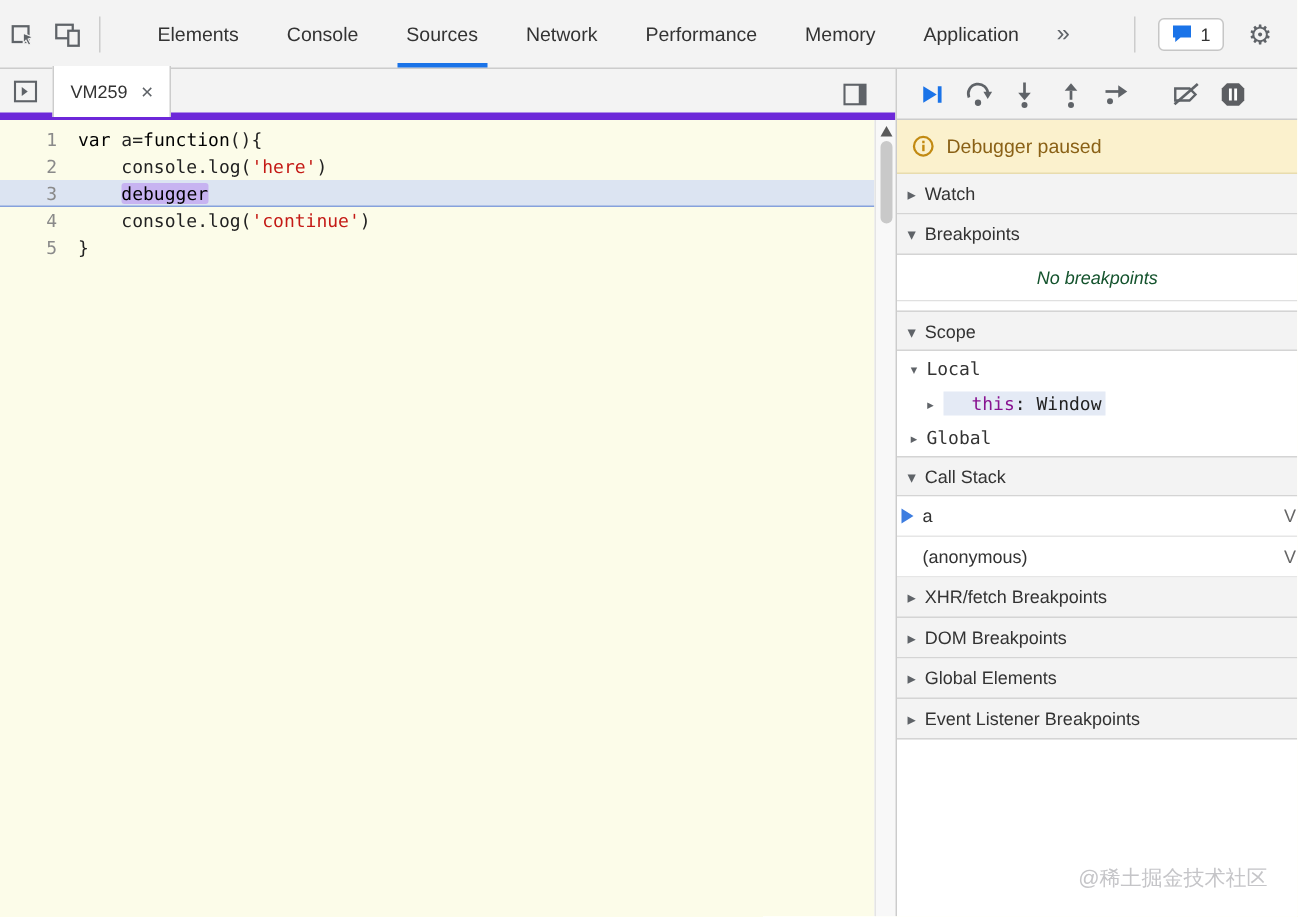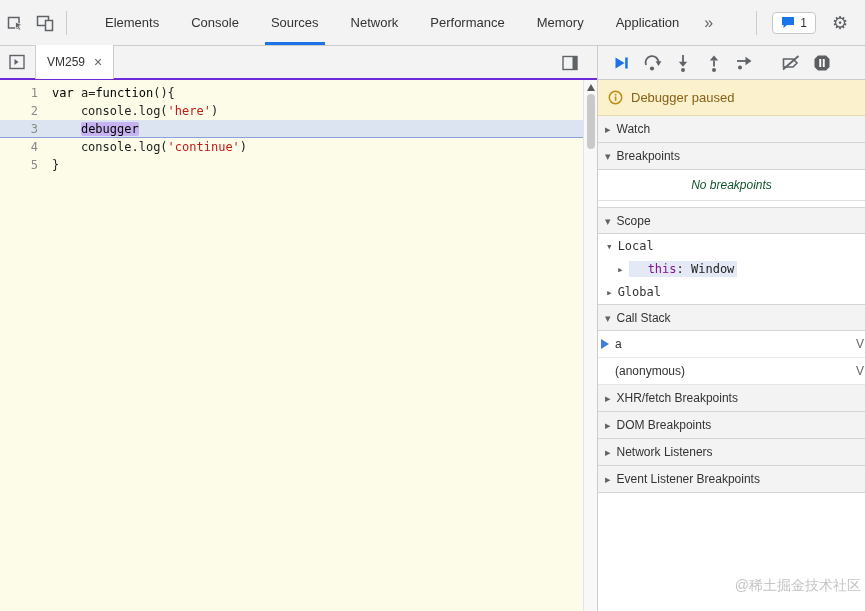--- a/index.html
+++ b/index.html
@@ -14,21 +14,21 @@
   .tabs{display:flex;height:100%;margin-left:16px;}
   .tab{display:flex;align-items:center;padding:0 16px;height:100%;position:relative;color:#333;font-size:13px;cursor:pointer;white-space:nowrap;}
   .tab.active::after{content:"";position:absolute;left:10px;right:10px;bottom:0;height:3px;background:#1a73e8;}
   .tab.more{font-size:16px;color:#5f6368;padding:0 9px;}
   .row1-right{margin-left:auto;display:flex;align-items:center;padding-right:10px;}
   .console-badge{display:flex;align-items:center;gap:5px;border:1px solid #c6c6c6;border-radius:4px;background:#fff;padding:3px 8px;margin:0 9px;cursor:pointer;font-size:12px;color:#333;}
   .gear{font-size:18px;color:#5f6368;line-height:1;}
   .gear::before{content:"⚙";}
 
   
-  .row2-left{position:absolute;left:0;top:46px;width:597px;height:34px;background:#f3f3f3;border-bottom:2px solid #6d28d9;display:flex;align-items:center;}
+  .row2-left{position:absolute;left:0;top:46px;width:597px;height:34px;background:#f3f3f3;border-bottom:5px solid #6d28d9;display:flex;align-items:center;}
   .row2-left .tool-btn{margin-left:2px;}
   .src-tab{height:34px;display:flex;align-items:center;gap:9px;padding:0 11px;background:#fff;border-left:1px solid #ccc;border-right:1px solid #ccc;margin-left:3px;font-size:12px;cursor:pointer;}
   .src-tab .close{color:#5f6368;font-size:14px;cursor:pointer;line-height:1;}
   .strip-right{position:absolute;right:12px;top:2px;}
   .row2-right{position:absolute;left:597px;top:46px;width:268px;height:34px;background:#f3f3f3;border-left:1px solid #ccc;border-bottom:1px solid #ccc;display:flex;align-items:center;padding-left:7px;}
   .dbg-btn{width:31px;height:28px;display:flex;align-items:center;justify-content:center;cursor:pointer;flex:none;}
   .dbg-btn.gap{margin-left:15px;}
 
   
   .editor{position:absolute;left:0;top:80px;width:583px;height:531px;background:#fcfce9;font-family:"DejaVu Sans Mono","Liberation Mono",monospace;font-size:12px;padding-top:4px;cursor:text;}
@@ -58,21 +58,21 @@
   .tree-row{display:flex;align-items:center;gap:5px;padding-left:8px;height:24px;cursor:pointer;color:#333;}
   .tree-row.lvl2{padding-left:19px;height:22px;}
   .hl{background:#e4eaf5;padding:1px 3px;}
   .prop{color:#881391;margin-left:16px;}
   .sep{color:#222;}
   .val{color:#222;}
   .frame{position:relative;height:27px;border-bottom:1px solid #e6e6e6;display:flex;align-items:center;padding-left:17px;cursor:pointer;background:#fff;}
   .cur-arrow{position:absolute;left:3px;top:8px;width:0;height:0;border-top:5px solid transparent;border-bottom:5px solid transparent;border-left:8px solid #3d7de0;}
   .fname{color:#333;}
   .floc{position:absolute;right:1px;color:#666;}
-  .watermark{position:absolute;right:4px;bottom:16px;color:#c5c5c8;font-size:14px;}
+  .watermark{position:absolute;right:20px;bottom:16px;color:#c5c5c8;font-size:14px;}
 </style>
 </head>
 <body>
 
 <div class="dt">
 
   <header class="row1">
     <div class="tool-btn">
       <svg width="20" height="20" viewBox="0 0 20 20">
         <rect x="3.5" y="4.5" width="10.5" height="10.5" stroke="#5f6368" stroke-width="1.5" fill="none"></rect>
@@ -268,21 +268,21 @@
     <div class="pane-header">
       <span class="tri-r"></span>
       <span>XHR/fetch Breakpoints</span>
     </div>
     <div class="pane-header">
       <span class="tri-r"></span>
       <span>DOM Breakpoints</span>
     </div>
     <div class="pane-header">
       <span class="tri-r"></span>
-      <span>Network Listeners</span>
+      <span>Global Elements</span>
     </div>
     <div class="pane-header">
       <span class="tri-r"></span>
       <span>Event Listener Breakpoints</span>
     </div>
 
     <div class="watermark">@稀土掘金技术社区</div>
   </aside>
 
 </div>

